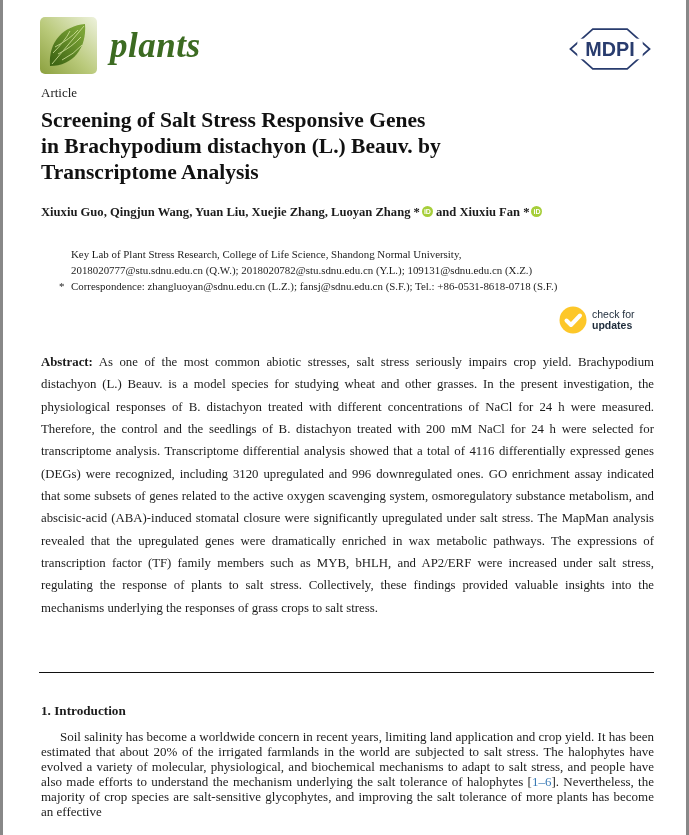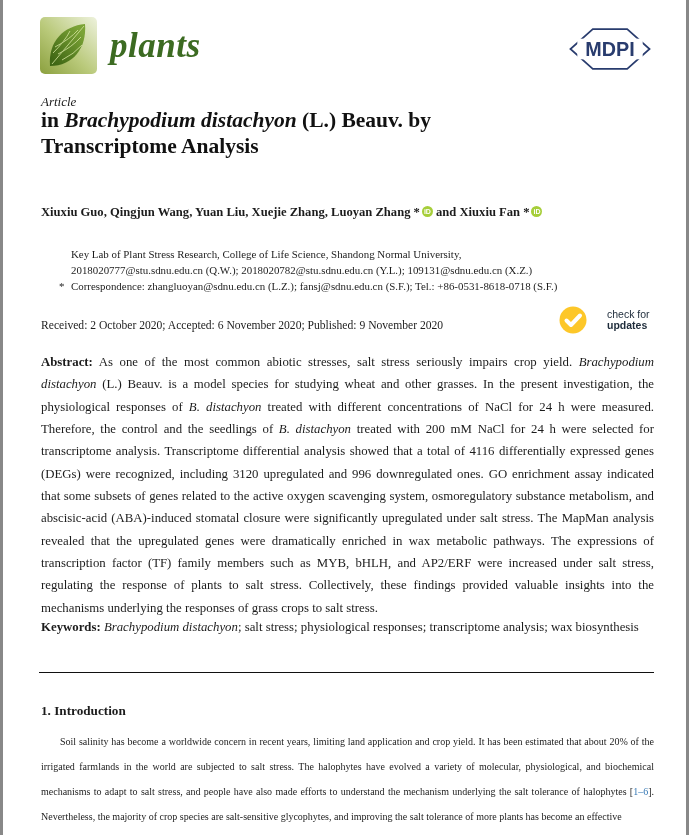--- a/index.html
+++ b/index.html
@@ -3,65 +3,65 @@
 <meta charset="utf-8">
 <style>
   html,body{margin:0;padding:0;}
   body{background:#888;}
   .page{
     position:relative; width:683px; height:835px; margin:0 auto;
     background:#ffffff; overflow:hidden;
     font-family:"Liberation Serif","DejaVu Serif",serif;
     color:#1c1c1c;
   }
-  .it{font-style:italic;}
+  .it{}
   .bd{font-weight:bold;}
   .ref{color:#3779b5;}
   
   .journal-logo{position:absolute; left:37px; top:17px; display:flex; align-items:center;}
   .leaf-box{width:57px; height:57px; display:block;}
   .journal-name{
     font-style:italic; font-weight:bold; font-size:35px; color:#3c6b22;
     margin-left:13px; letter-spacing:0.5px; line-height:57px;
   }
   .mdpi-logo{position:absolute; left:564px; top:26px; width:86px; height:46px;}
   
-  .article-type{position:absolute; left:38px; top:94px; font-style:italic; font-size:13px;text-align:right;}
+  .article-type{position:absolute; left:38px; top:85px; font-size:13px;text-align:right;}
   .title{position:absolute; left:38px; top:107px; width:613px;
     font-size:21.5px; font-weight:bold; line-height:26px; color:#111;}
   .authors{position:absolute; left:38px; top:205px; width:613px;
     font-size:12.6px; font-weight:bold;}
   .inl-icon.orcid{
     display:inline-block; width:11px; height:11px; border-radius:50%;
     background:#a6ce39; color:#fff; font-family:"Liberation Sans",sans-serif;
     font-size:7px; font-weight:bold; line-height:11px; text-align:center;
     vertical-align:2px; margin-left:2px;
   }
   .affiliation{position:absolute; left:68px; top:247px; width:575px;
     font-size:10.9px; line-height:15.9px;}
   .affiliation .line{white-space:nowrap;}
   .correspondence{position:relative;}
   .corr-marker{position:absolute; left:-12px; top:0;}
   .history{position:absolute; left:38px; top:319px; font-size:11.6px;}
   
   .update-badge{position:absolute; left:556px; top:306px; display:flex; align-items:center; cursor:pointer;}
   .badge-circle{width:28px; height:28px; display:block;}
-  .badge-text{margin-left:20px; font-family:"Liberation Sans",sans-serif;
+  .badge-text{margin-left:5px; font-family:"Liberation Sans",sans-serif;
     font-size:10.5px; line-height:11.5px; color:#1d2b3a;}
   .badge-text .l2{font-weight:bold;}
   
   .abstract{position:absolute; left:38px; top:351px; width:613px;
     font-size:12.8px; line-height:22.35px; text-align:justify;}
   .keywords{position:absolute; left:38px; top:616px; width:613px;
     font-size:12.8px; line-height:22.35px; text-align:justify;}
   .rule{position:absolute; left:36px; top:672px; width:615px; border-top:1.3px solid #111;}
   
   .section-heading{position:absolute; left:38px; top:703px; font-size:13.2px; font-weight:bold;text-align:center;}
   .body-para{position:absolute; left:38px; top:729px; width:613px;
-    font-size:10px; line-height:25px; text-align:justify; text-indent:19px;}
+    font-size:13px; line-height:15px; text-align:justify; text-indent:19px;}
 </style>
 </head>
 <body>
 
 <div class="page">
 
   <div class="journal-logo">
     <svg class="leaf-box" viewBox="0 0 57 57" xmlns="http://www.w3.org/2000/svg">
       <defs>
         <linearGradient id="boxg" x1="1" y1="0" x2="0" y2="1">
@@ -89,56 +89,53 @@
 
   <svg class="mdpi-logo" viewBox="0 0 100 52" xmlns="http://www.w3.org/2000/svg">
     <polygon points="30,3 70,3 96,26 70,49 30,49 4,26" fill="none" stroke="#293c6e" stroke-width="2"></polygon>
     <rect x="12" y="14" width="76" height="24" fill="#ffffff"></rect>
     <text x="50" y="34" text-anchor="middle" font-family="Liberation Sans, sans-serif" font-size="23" font-weight="bold" fill="#293c6e">MDPI</text>
   </svg>
 
   <div class="article-type">Article</div>
 
   <h1 class="title" style="margin:0;">
+      <div class="line"><span>Screening of Salt Stress Responsive Genes</span></div>
       <div class="line"><span>in </span><span class="it">Brachypodium distachyon</span><span> (L.) Beauv. by</span></div>
       <div class="line"><span>Transcriptome Analysis</span></div>
     </h1>
 
   <div class="authors"><span>Xiuxiu Guo, Qingjun Wang, Yuan Liu, Xuejie Zhang, Luoyan Zhang *</span><span class="inl-icon orcid">iD</span><span> and Xiuxiu Fan *</span><span class="inl-icon orcid">iD</span></div>
 
   <div class="affiliation">
     <div>
         <div class="line">Key Lab of Plant Stress Research, College of Life Science, Shandong Normal University,</div>
         <div class="line">2018020777@stu.sdnu.edu.cn (Q.W.); 2018020782@stu.sdnu.edu.cn (Y.L.); 109131@sdnu.edu.cn (X.Z.)</div>
       </div>
     <div class="correspondence">
       <span class="corr-marker">*</span>
       <span>Correspondence: zhangluoyan@sdnu.edu.cn (L.Z.); fansj@sdnu.edu.cn (S.F.); Tel.: +86-0531-8618-0718 (S.F.)</span>
     </div>
   </div>
 
-  <div class="history">Received: 2 October 2020; Accepted: 6 November 2020; Published: 9 November 2020</div>
 
   <div class="update-badge">
     <svg class="badge-circle" viewBox="0 0 28 28" xmlns="http://www.w3.org/2000/svg">
       <circle cx="14" cy="14" r="13.5" fill="#fdc729"></circle>
       <path d="M7.5 14.5 L 12 19 L 21 9.5" fill="none" stroke="#ffffff" stroke-width="4" stroke-linecap="round" stroke-linejoin="round"></path>
     </svg>
     <div class="badge-text">
       <div class="l1">check for</div>
       <div class="l2">updates</div>
     </div>
   </div>
 
   <p class="abstract" style="margin:0;">
     <span class="bd">Abstract:</span><span><span> As one of the most common abiotic stresses, salt stress seriously impairs crop yield. </span><span class="it">Brachypodium distachyon</span><span> (L.) Beauv.  is a model species for studying wheat and other grasses. In the present investigation, the physiological responses of </span><span class="it">B. distachyon</span><span> treated with different concentrations of NaCl for 24 h were measured. Therefore, the control and the seedlings of </span><span class="it">B. distachyon</span><span> treated with 200 mM NaCl for 24 h were selected for transcriptome analysis. Transcriptome differential analysis showed that a total of 4116 differentially expressed genes (DEGs) were recognized, including 3120 upregulated and 996 downregulated ones. GO enrichment assay indicated that some subsets of genes related to the active oxygen scavenging system, osmoregulatory substance metabolism, and abscisic-acid (ABA)-induced stomatal closure were significantly upregulated under salt stress. The MapMan analysis revealed that the upregulated genes were dramatically enriched in wax metabolic pathways. The expressions of transcription factor (TF) family members such as MYB, bHLH, and AP2/ERF were increased under salt stress, regulating the response of plants to salt stress. Collectively, these findings provided valuable insights into the mechanisms underlying the responses of grass crops to salt stress.</span></span>
   </p>
 
-  <p class="keywords" style="margin:0;">
-    <span class="bd">Keywords:</span><span><span> </span><span class="it">Brachypodium distachyon</span><span>; salt stress; physiological responses; transcriptome analysis; wax biosynthesis</span></span>
-  </p>
 
   <div class="rule"></div>
 
   <div class="section-heading">1. Introduction</div>
   <p class="body-para" style="margin:0;"><span>Soil salinity has become a worldwide concern in recent years, limiting land application and crop yield. It has been estimated that about 20% of the irrigated farmlands in the world are subjected to salt stress. The halophytes have evolved a variety of molecular, physiological, and biochemical mechanisms to adapt to salt stress, and people have also made efforts to understand the mechanism underlying the salt tolerance of halophytes [</span><span class="ref">1–6</span><span>]. Nevertheless, the majority of crop species are salt-sensitive glycophytes, and improving the salt tolerance of more plants has become an effective</span></p>
 
 </div>
 
 </body></html>

